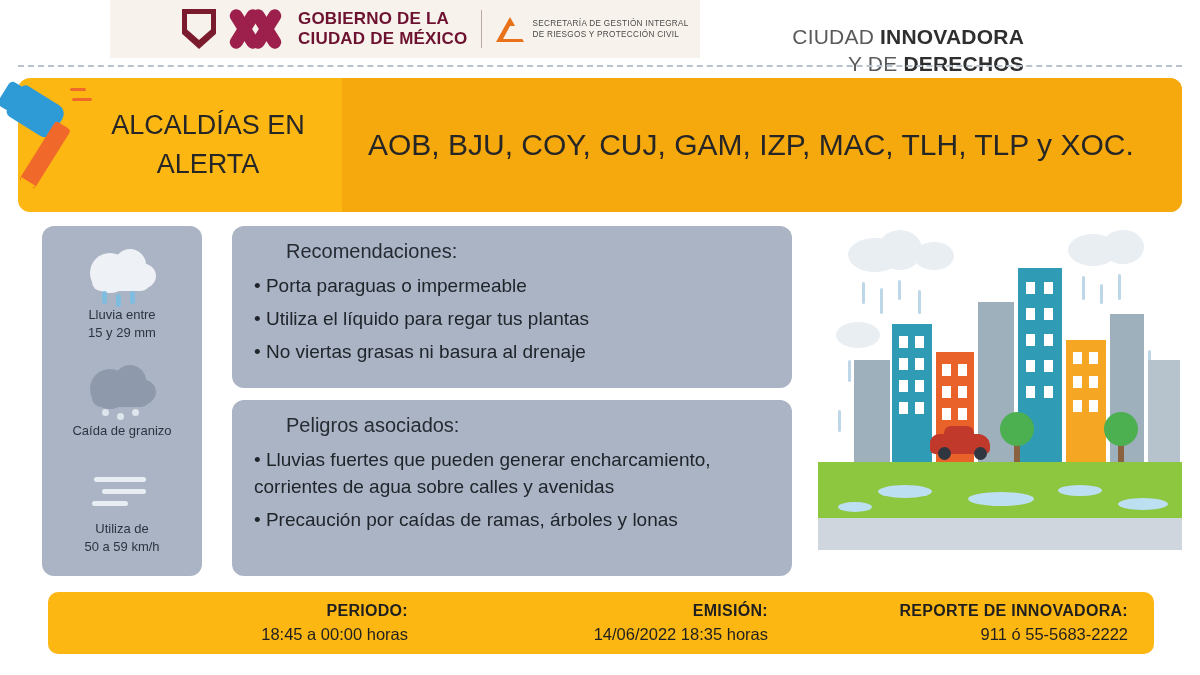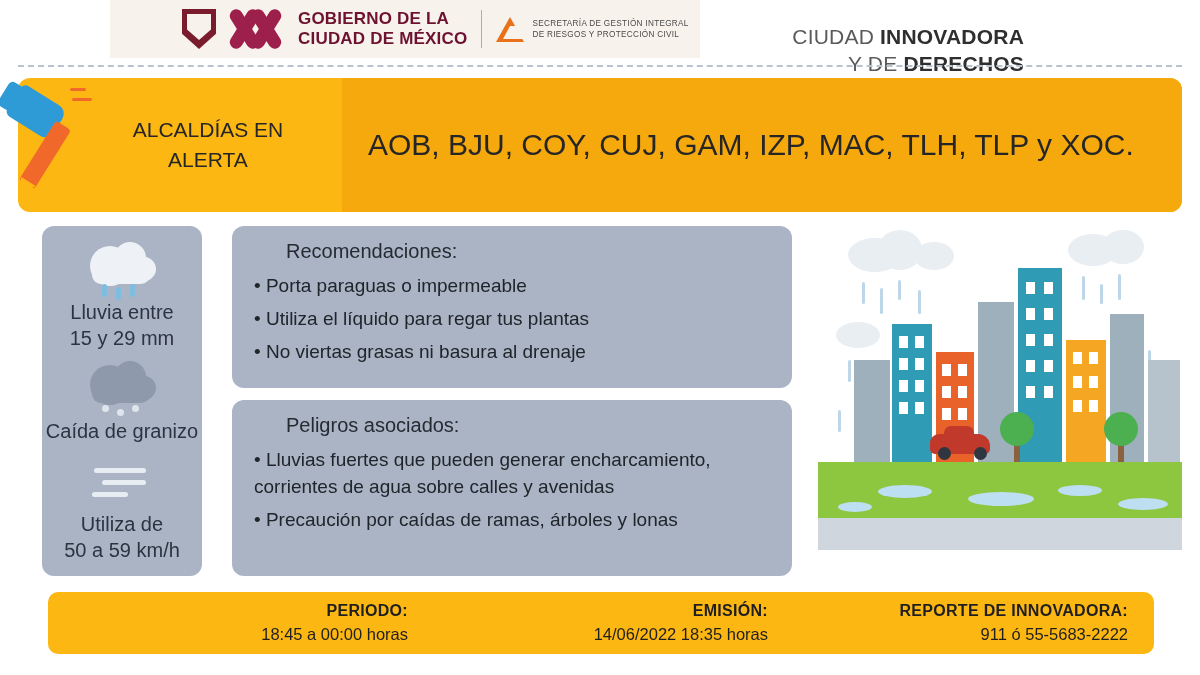--- a/index.html
+++ b/index.html
@@ -151,21 +151,21 @@
   }
   .mega-wave {
     position: absolute; right: 6px; top: 4px;
     width: 16px; height: 3px; background: #f1692a; border-radius: 2px;
   }
   .mega-wave.w2 { top: 14px; right: 0px; width: 20px; }
   .alert-label {
     width: 324px;
     display: flex; flex-direction: column;
     align-items: center; justify-content: center;
-    font-size: 21px; color: #262626;
+    font-size: 27px; color: #262626;
     line-height: 1.45; text-align: center;
     padding-left: 56px;
   }
   .alert-zones {
     flex: 1;
     background: #f6a90d;
     border-radius: 0 12px 12px 0;
     display: flex; align-items: center;
     padding: 0 26px;
     font-size: 30px; color: #262626;
@@ -184,21 +184,21 @@
     border-radius: 12px;
     display: flex; flex-direction: column;
     align-items: center; justify-content: space-around;
     padding: 10px 0;
   }
   .lc-item {
     display: flex; flex-direction: column; align-items: center;
     gap: 2px;
   }
   .lc-text {
-    font-size: 20px; color: #2c3440; text-align: right; line-height: 1.2;
+    font-size: 13px; color: #2c3440; text-align: right; line-height: 1.2;
   }
 
   
   .icon-wrap { width: 76px; height: 58px; position: relative; }
   .cloud {
     position: absolute; background: #eef1f5; border-radius: 50%;
   }
   .c1 { width: 40px; height: 40px; left: 6px;  top: 6px; }
   .c2 { width: 32px; height: 32px; left: 30px; top: 2px; }
   .c3 { width: 30px; height: 26px; left: 42px; top: 16px; }

